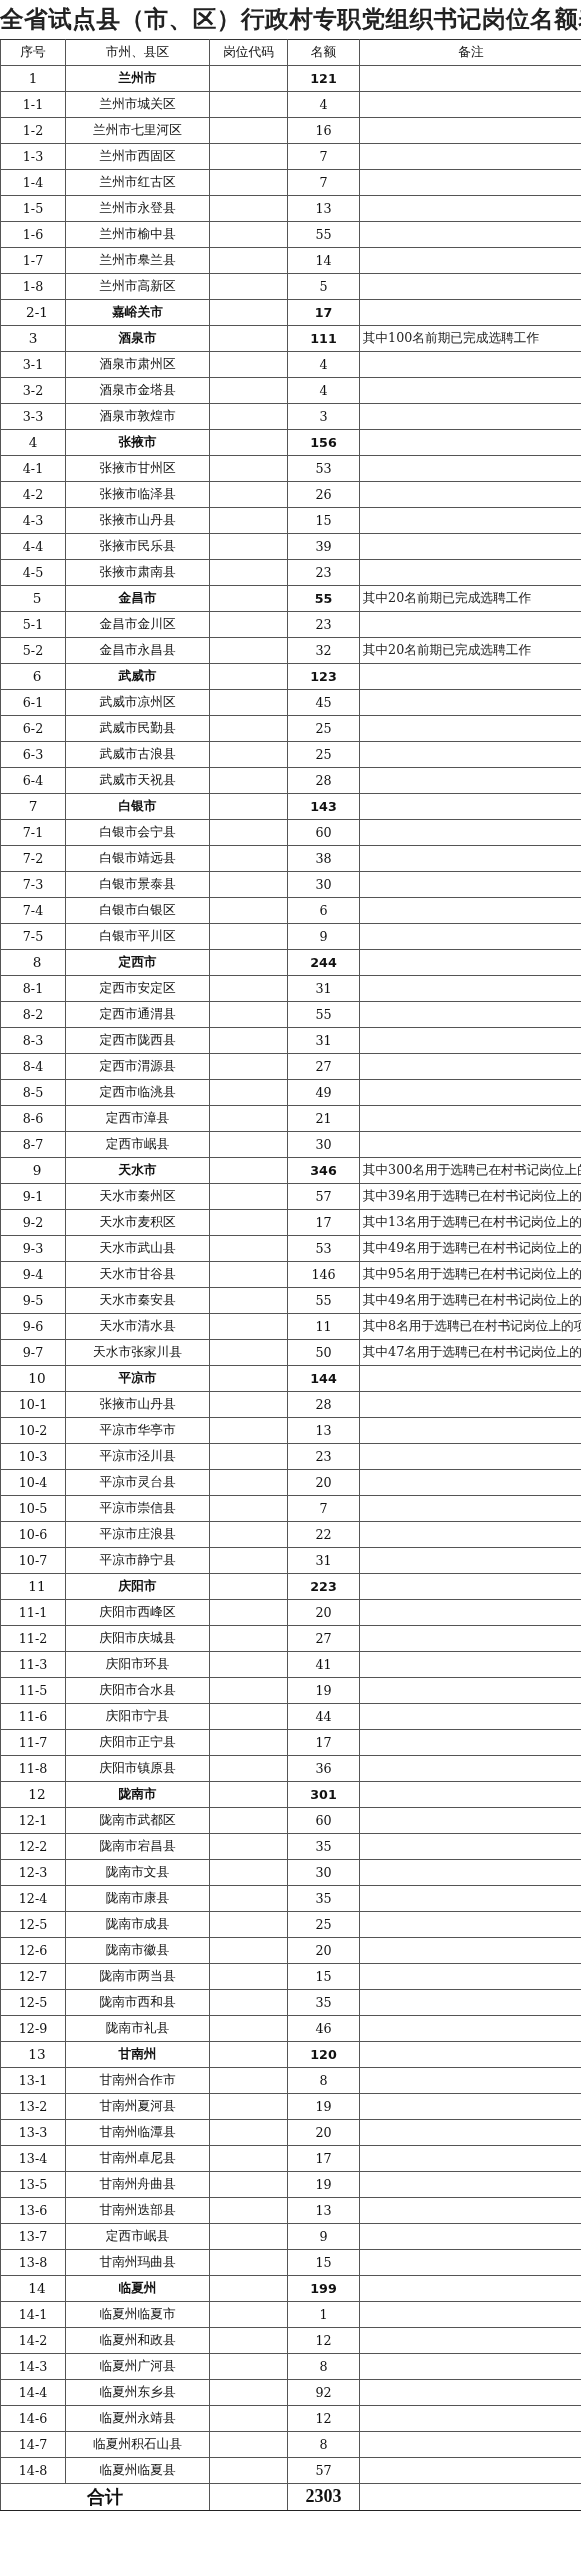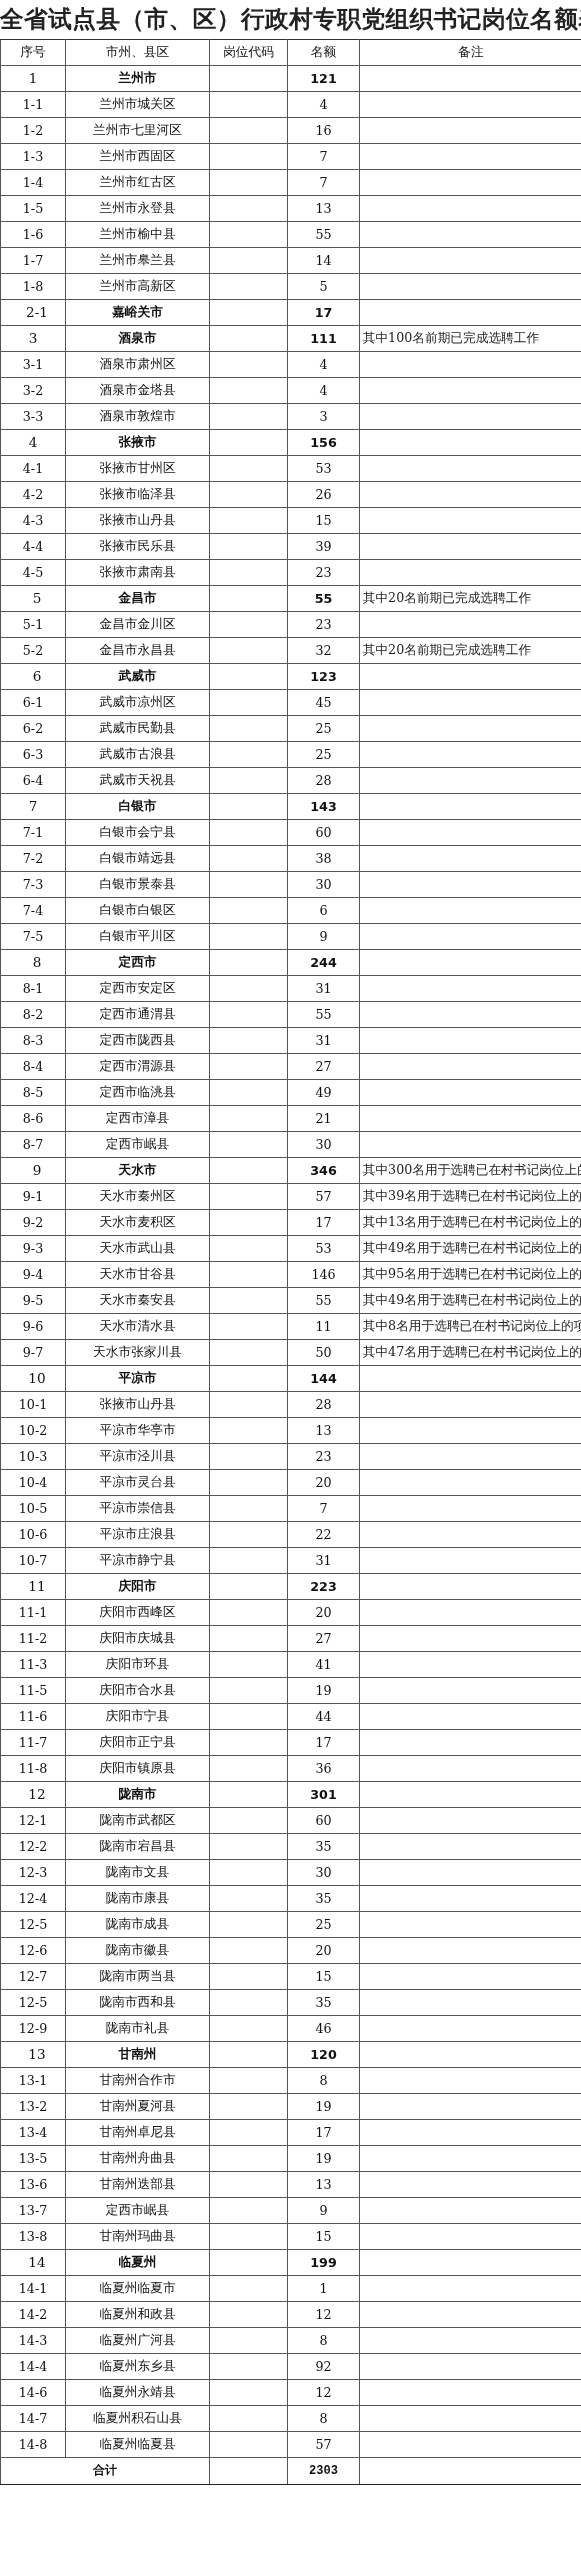--- a/index.html
+++ b/index.html
@@ -8,21 +8,21 @@
   table { border-collapse:collapse; table-layout:fixed; width:582px; }
   td, th { border:0.9px solid #555; text-align:center; padding:0; overflow:hidden; white-space:nowrap; }
   col.c1 { width:65px; } col.c2 { width:144px; } col.c3 { width:78px; } col.c4 { width:72px; } col.c5 { width:223px; }
   tr.hdr th { height:24.5px; font-size:12.7px; font-weight:normal; font-family:"DejaVu Sans","Liberation Sans",sans-serif; border-top:1.4px solid #333;margin-left:48px; }
   tr.row td { height:25px; font-size:12.7px; }
   tr.city td { border-top:1.8px solid #222; }
   tr.city td.name, tr.city td.count { font-weight:bold; font-family:"DejaVu Sans","Liberation Sans",sans-serif; }
   tr.city td.seq { font-size:13.6px; }
   tr.city.boldseq td.seq { font-weight:normal;padding-left:8px; }
   td.note { text-align:left; font-size:7.3px; padding-left:2.7px; color:#222; }
-  tr.total td { height:26px; font-weight:bold; font-family:Liberation Mono, monospace; font-size:12px; border-bottom:1.8px solid #222; }
+  tr.total td { height:26px; font-weight:bold; font-family:Liberation Serif, serif; font-size:18px; border-bottom:1.8px solid #222; }
   td.code { }
 </style>
 </head>
 <body>
 
 <div class="title">全省试点县（市、区）行政村专职党组织书记岗位名额表</div>
 
 <table>
   <colgroup>
       <col class="c1">
@@ -588,20 +588,27 @@
         <td class="note"></td>
       </tr>
       <tr class="row">
         <td class="seq">13-2</td>
         <td class="name">甘南州夏河县</td>
         <td class="code"></td>
         <td class="count">19</td>
         <td class="note"></td>
       </tr>
       <tr class="row">
+        <td class="seq">13-3</td>
+        <td class="name">甘南州临潭县</td>
+        <td class="code"></td>
+        <td class="count">20</td>
+        <td class="note"></td>
+      </tr>
+      <tr class="row">
         <td class="seq">13-4</td>
         <td class="name">甘南州卓尼县</td>
         <td class="code"></td>
         <td class="count">17</td>
         <td class="note"></td>
       </tr>
       <tr class="row">
         <td class="seq">13-5</td>
         <td class="name">甘南州舟曲县</td>
         <td class="code"></td>

